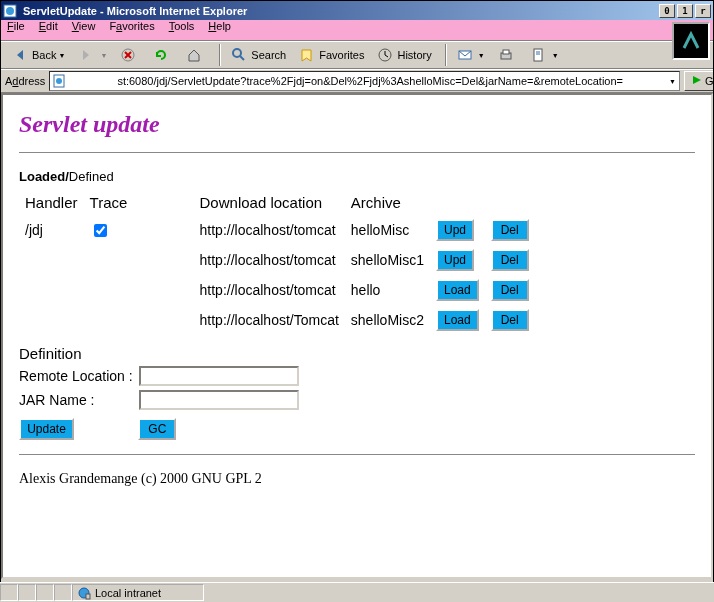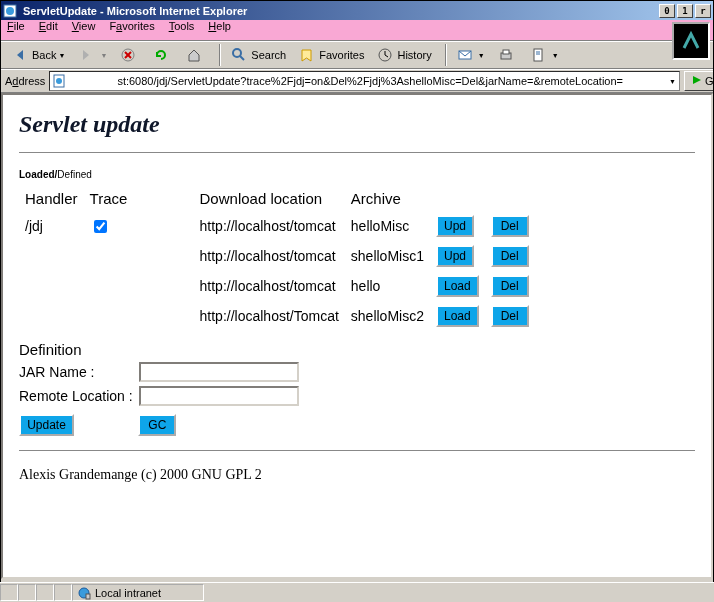--- a/index.html
+++ b/index.html
@@ -83,28 +83,28 @@
     border:2px inset #d4d0c8;
     margin:0;
     height: calc(602px - 19px - 21px - 28px - 24px - 20px - 4px);
     overflow:auto;
     padding: 8px 16px;
     font-family: "Times New Roman", serif;
   }
   .content-inner { font-family: Arial, Helvetica, sans-serif; font-size:14px; color:#000; }
   h1.page-title {
     font-family: "Times New Roman", serif;
-    color: #0f172a;
+    color: #a21caf;
     font-weight: bold;
     font-size: 24px;
     margin: 8px 0 14px 0;
     font-style: italic;
   }
   hr.sep { border:none; border-top:1px solid #888; margin:6px 0 16px 0; }
-  .loaded-defined { font-size:10px; margin-bottom:6px;}
+  .loaded-defined { font-size:13px; margin-bottom:6px;}
   .loaded-defined .bold { font-weight:bold; }
   table.data-tbl { border-collapse: collapse; font-size:14px; }
   table.data-tbl td, table.data-tbl th { padding:4px 6px; text-align:left; vertical-align:middle; font-weight:normal;}
   table.data-tbl th { font-size:15px; }
   .bold-row td { font-weight:bold; }
   .html-btn {
     background:#0ea5e9;
     border:2px outset #fff;
     padding:2px 6px;
     font-family: "MS Sans Serif", Tahoma, sans-serif;
@@ -341,25 +341,25 @@
         <td>shelloMisc2</td>
         <td><span class="html-btn">Load</span></td>
         <td><span class="html-btn">Del</span></td>
       </tr>
     </tbody>
       </table>
 
     <div class="def-section">
       <div style="font-size:15px;margin-bottom:4px;">Definition</div>
       <div class="def-row">
-        <span class="lbl2">JAR Name :</span>
+        <span class="lbl2">Remote Location :</span>
         <input class="def-input" value="" style="">
       </div>
       <div class="def-row">
-        <span class="lbl2">Remote Location :</span>
+        <span class="lbl2">JAR Name :</span>
         <input class="def-input" value="" style="">
       </div>
       <div class="btn-row">
         <span class="html-btn" style="min-width:55px">Update</span>
         <span style="display:inline-block;width:56px"></span>
         <span class="html-btn">GC</span>
       </div>
     </div>
 
     <hr class="sep" style="margin-top:14px">

